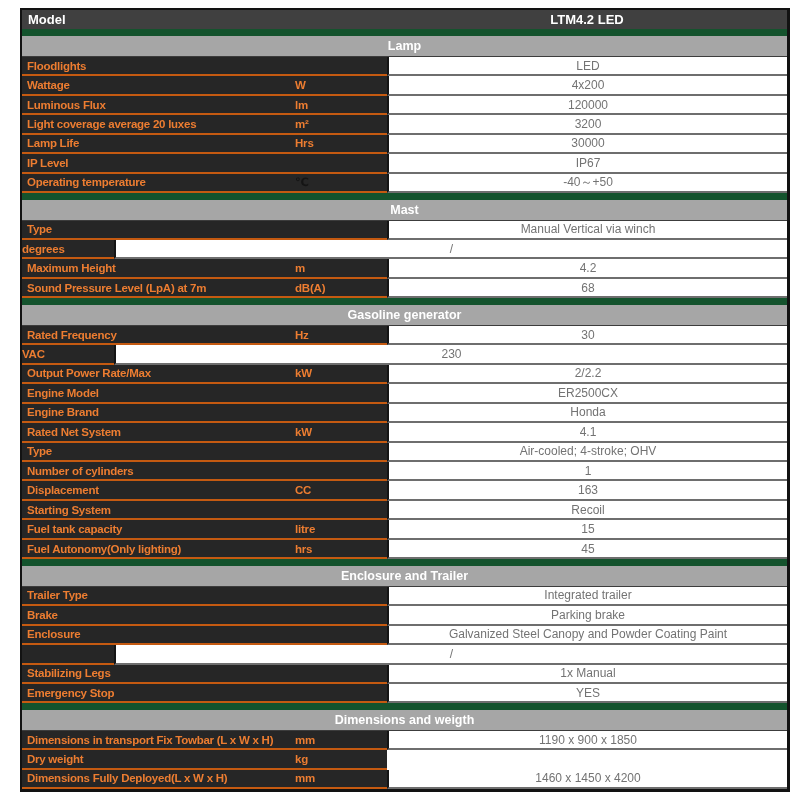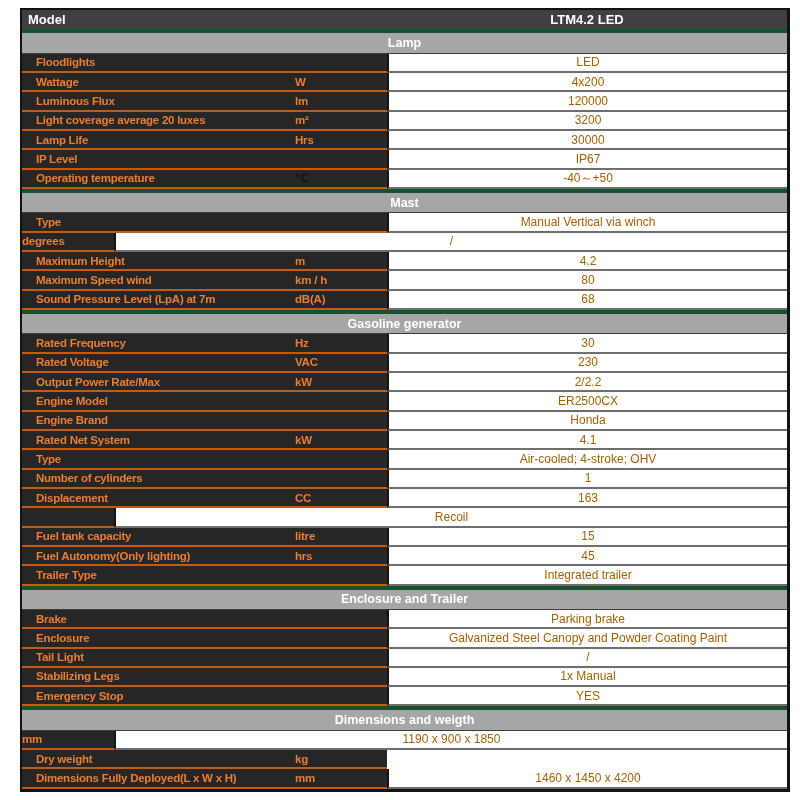--- a/index.html
+++ b/index.html
@@ -26,38 +26,38 @@
   .model-label{
     width:365px;padding-left:6px;color:#ffffff;font-weight:bold;font-size:13px;
   }
   .model-value{
     flex:1 1 auto;justify-content:center;color:#ffffff;font-weight:bold;font-size:13px;
   }
   
   .section-row{
     background:var(--section-gray);justify-content:center;align-items:center;
     color:#ffffff;font-weight:bold;font-size:12.5px;
-    border-top:4px solid #14532d;border-bottom:1px solid #3c3c3c;
+    border-top:7px solid #14532d;border-bottom:1px solid #3c3c3c;
     text-align:center;display:flex;
   }
   
   .label-cell{
     width:273px;background:var(--row-dark);color:var(--accent-orange);
     font-weight:bold;font-size:11.5px;letter-spacing:-0.25px;
-    padding-left:14px;white-space:nowrap;overflow:visible;
+    padding-left:5px;white-space:nowrap;overflow:visible;
     border-bottom:2px solid var(--sep-orange);
   }
   .unit-cell{
     width:92px;background:var(--row-dark);color:var(--accent-orange);
     font-weight:bold;font-size:11.5px;letter-spacing:-0.2px;white-space:nowrap;
     border-bottom:2px solid var(--sep-orange);
   }
   .unit-cell.unit-dark{color:#141414;}
   .value-cell{
-    flex:1 1 auto;background:#ffffff;color:#a16207;font-size:12px;
+    flex:1 1 auto;background:#ffffff;color:#737373;font-size:12px;
     justify-content:center;white-space:nowrap;
     border-bottom:2px solid var(--white-sep);
     border-left:2px solid #141414;
   }
 </style>
 </head>
 <body>
 
 <div class="page">
   <div class="spec-table" id="spec-table">
@@ -111,37 +111,31 @@
       <div class="row data-row">
         <div class="cell unit-cell">degrees</div>
         <div class="cell value-cell">/</div>
       </div>
       <div class="row data-row">
         <div class="cell label-cell">Maximum Height</div>
         <div class="cell unit-cell">m</div>
         <div class="cell value-cell">4.2</div>
       </div>
       <div class="row data-row">
-        <div class="cell label-cell">Maximum Speed wind</div>
-        <div class="cell unit-cell">km / h</div>
-        <div class="cell value-cell">80</div>
-      </div>
-      <div class="row data-row">
         <div class="cell label-cell">Sound Pressure Level (LpA) at 7m</div>
         <div class="cell unit-cell">dB(A)</div>
         <div class="cell value-cell">68</div>
       </div>
       <div class="row section-row">Gasoline generator</div>
       <div class="row data-row">
         <div class="cell label-cell">Rated Frequency</div>
         <div class="cell unit-cell">Hz</div>
         <div class="cell value-cell">30</div>
       </div>
       <div class="row data-row">
-        <div class="cell label-cell">Rated Voltage</div>
         <div class="cell unit-cell">VAC</div>
         <div class="cell value-cell">230</div>
       </div>
       <div class="row data-row">
         <div class="cell label-cell">Output Power Rate/Max</div>
         <div class="cell unit-cell">kW</div>
         <div class="cell value-cell">2/2.2</div>
       </div>
       <div class="row data-row">
         <div class="cell label-cell">Engine Model</div>
@@ -167,66 +161,67 @@
         <div class="cell label-cell">Number of cylinders</div>
         <div class="cell unit-cell"></div>
         <div class="cell value-cell">1</div>
       </div>
       <div class="row data-row">
         <div class="cell label-cell">Displacement</div>
         <div class="cell unit-cell">CC</div>
         <div class="cell value-cell">163</div>
       </div>
       <div class="row data-row">
+        <div class="cell label-cell">Starting System</div>
         <div class="cell unit-cell"></div>
         <div class="cell value-cell">Recoil</div>
       </div>
       <div class="row data-row">
         <div class="cell label-cell">Fuel tank capacity</div>
         <div class="cell unit-cell">litre</div>
         <div class="cell value-cell">15</div>
       </div>
       <div class="row data-row">
         <div class="cell label-cell">Fuel Autonomy(Only lighting)</div>
         <div class="cell unit-cell">hrs</div>
         <div class="cell value-cell">45</div>
       </div>
+      <div class="row section-row">Enclosure and Trailer</div>
       <div class="row data-row">
         <div class="cell label-cell">Trailer Type</div>
         <div class="cell unit-cell"></div>
         <div class="cell value-cell">Integrated trailer</div>
       </div>
-      <div class="row section-row">Enclosure and Trailer</div>
       <div class="row data-row">
         <div class="cell label-cell">Brake</div>
         <div class="cell unit-cell"></div>
         <div class="cell value-cell">Parking brake</div>
       </div>
       <div class="row data-row">
         <div class="cell label-cell">Enclosure</div>
         <div class="cell unit-cell"></div>
         <div class="cell value-cell">Galvanized Steel Canopy and Powder Coating Paint</div>
       </div>
       <div class="row data-row">
-        <div class="cell label-cell">Tail Light</div>
         <div class="cell unit-cell"></div>
         <div class="cell value-cell">/</div>
       </div>
       <div class="row data-row">
         <div class="cell label-cell">Stabilizing Legs</div>
         <div class="cell unit-cell"></div>
         <div class="cell value-cell">1x Manual</div>
       </div>
       <div class="row data-row">
         <div class="cell label-cell">Emergency Stop</div>
         <div class="cell unit-cell"></div>
         <div class="cell value-cell">YES</div>
       </div>
       <div class="row section-row">Dimensions and weigth</div>
       <div class="row data-row">
+        <div class="cell label-cell">Dimensions in transport Fix Towbar (L x W x H)</div>
         <div class="cell unit-cell">mm</div>
         <div class="cell value-cell">1190 x 900 x 1850</div>
       </div>
       <div class="row data-row">
         <div class="cell label-cell">Dry weight</div>
         <div class="cell unit-cell">kg</div>
       </div>
       <div class="row data-row">
         <div class="cell label-cell">Dimensions Fully Deployed(L x W x H)</div>
         <div class="cell unit-cell">mm</div>

